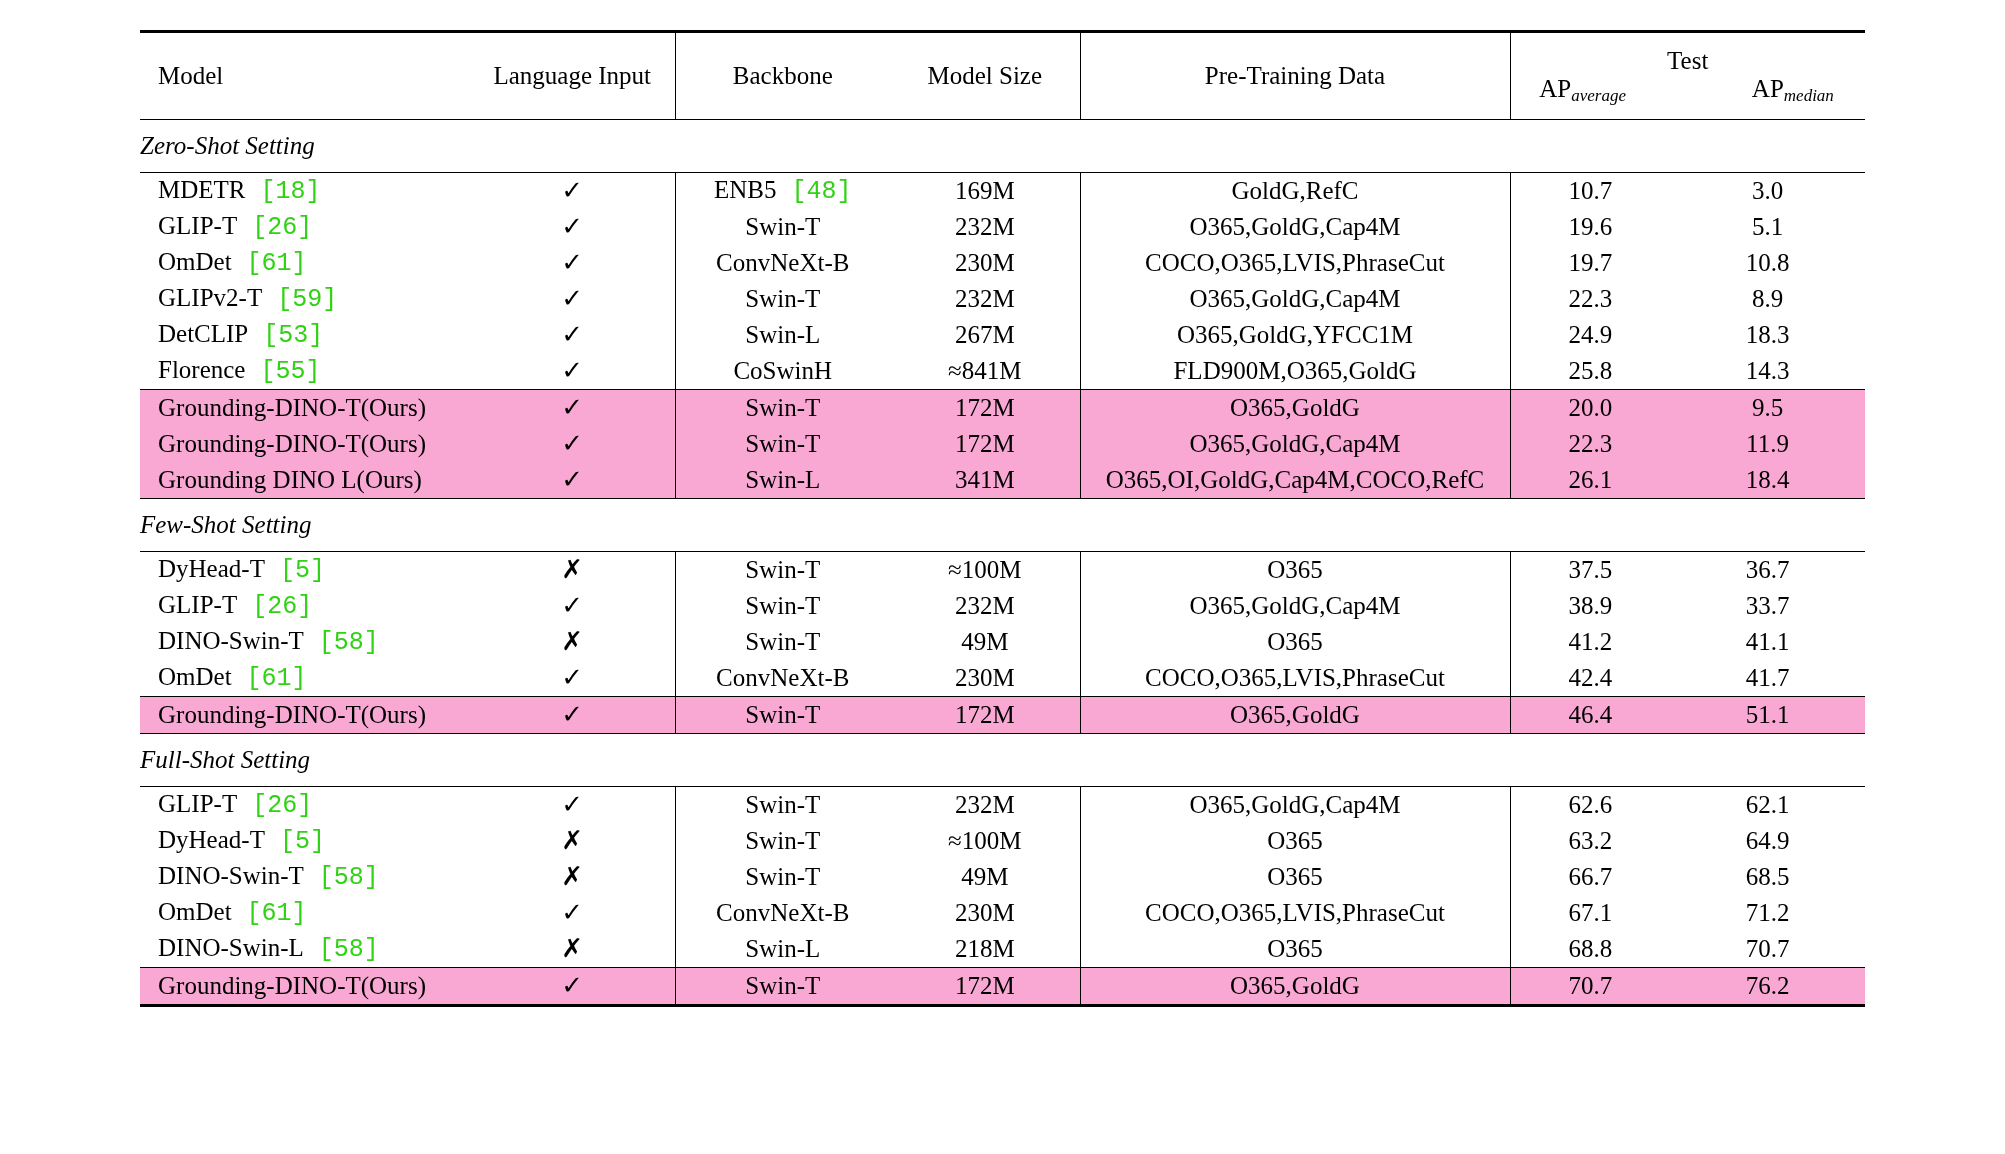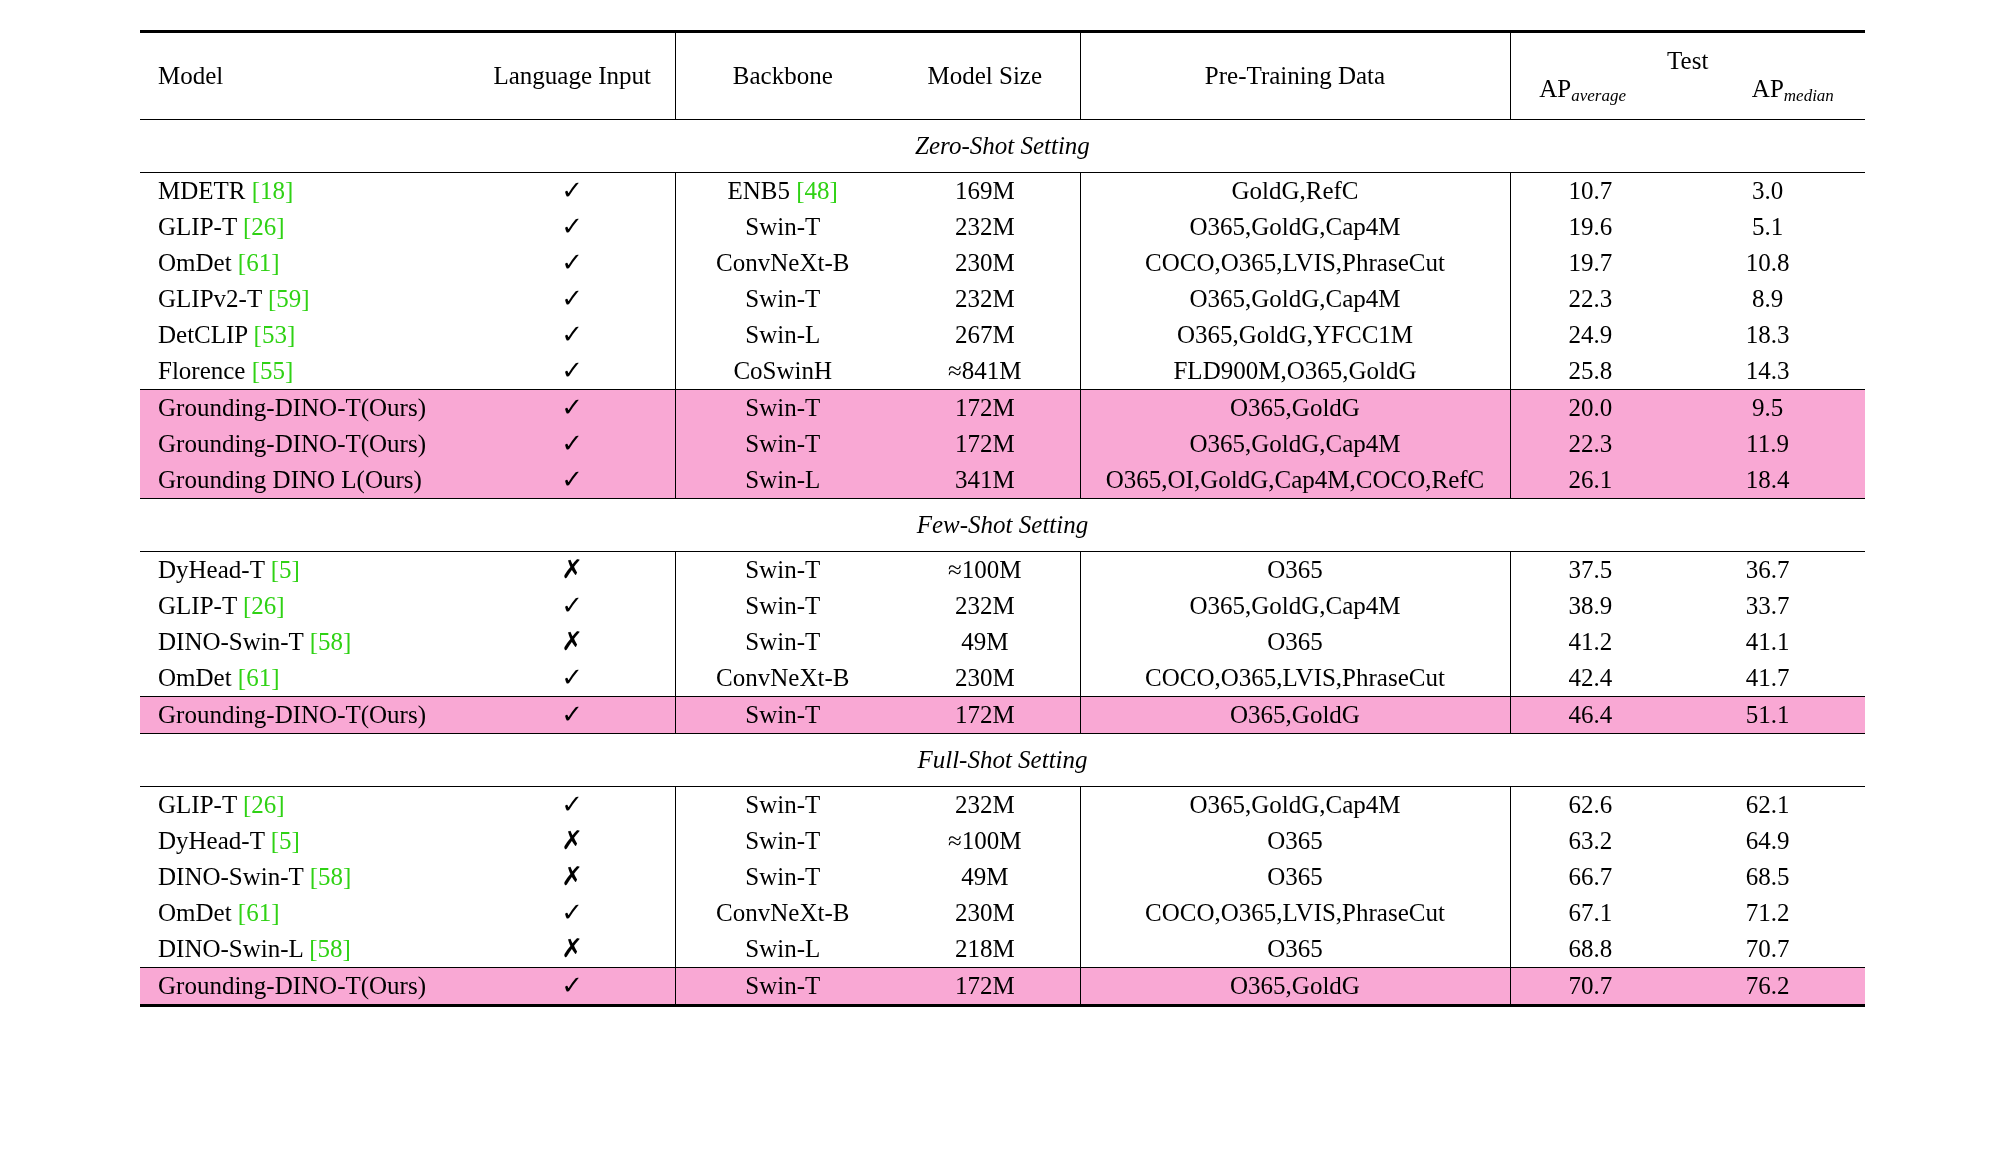--- a/index.html
+++ b/index.html
@@ -93,38 +93,38 @@
     font-size: 17px;
     font-style: italic;
   }
   .ap-cell {
     display: inline-block;
     width: 150px;
     text-align: center;
   }
   .section-row td {
     height: 52px;
-    text-align: center;
     font-style: italic;
     font-size: 25px;
   }
   .data-row td {
     height: 36px;
     text-align: center;
     font-size: 25px;
   }
   .data-row td.left {
     text-align: left;
     padding-left: 18px;
   }
   .ours td {
     background: #f9a8d4;
   }
   .cite {
     color: #2fd214;
+    font-family: Liberation Mono, monospace;
   }
   .bold {
     font-weight: bold;
   }
   .check {
     font-size: 26px;
     line-height: 1;
   }
   .cross {
     font-size: 26px;

